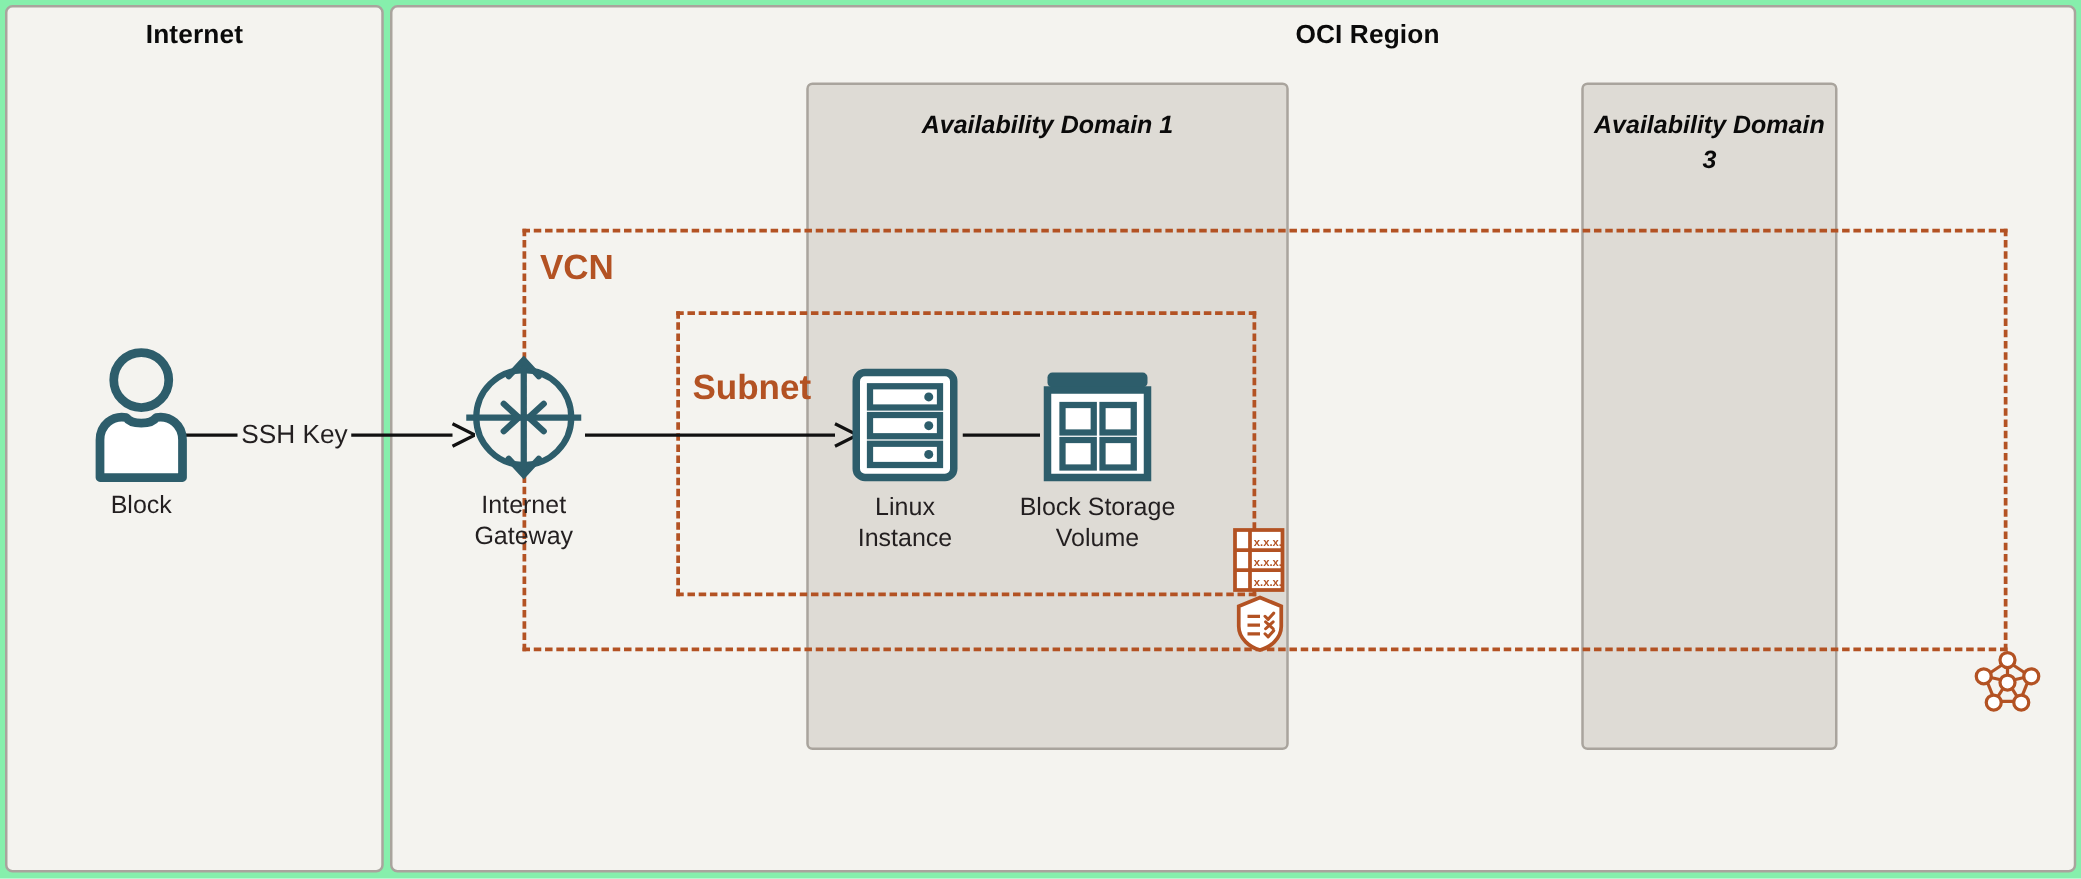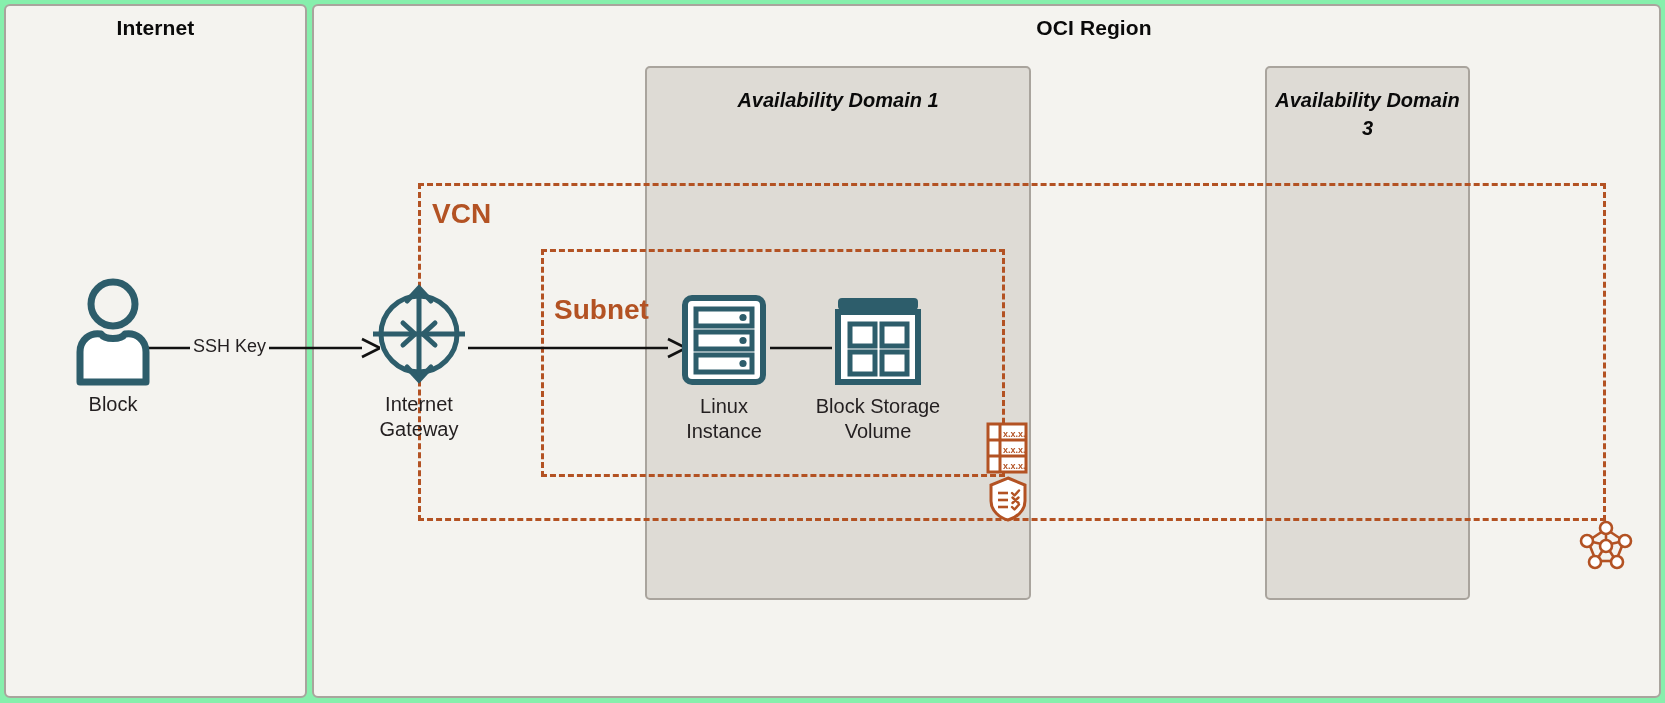--- a/index.html
+++ b/index.html
@@ -84,21 +84,21 @@
     color: #231f20;
     margin-top: 6px;
     white-space: pre-line;
   }
   .icon-wrap { display: block; margin: 0 auto; }
 
   
   .edge { position: absolute; }
   .edge-label {
     position: absolute;
-    font-size: 18px;
+    font-size: 21px;
     color: #231f20;
     background: #f4f3ef;
     padding: 0 3px;
     white-space: nowrap;
   }
   .small-icon { position: absolute; margin-top: 24px; }
 </style>
 </head>
 <body>
 

